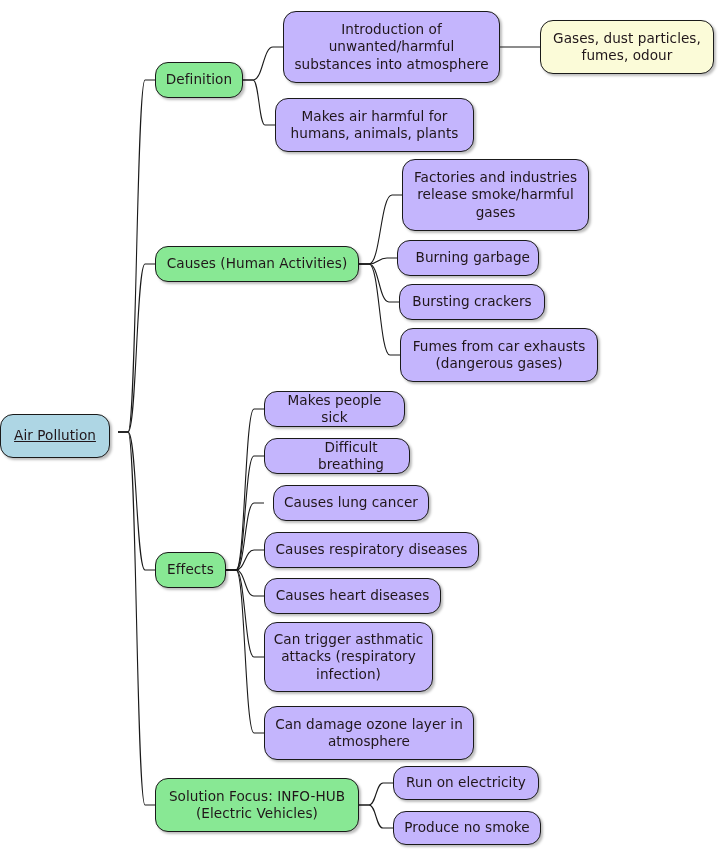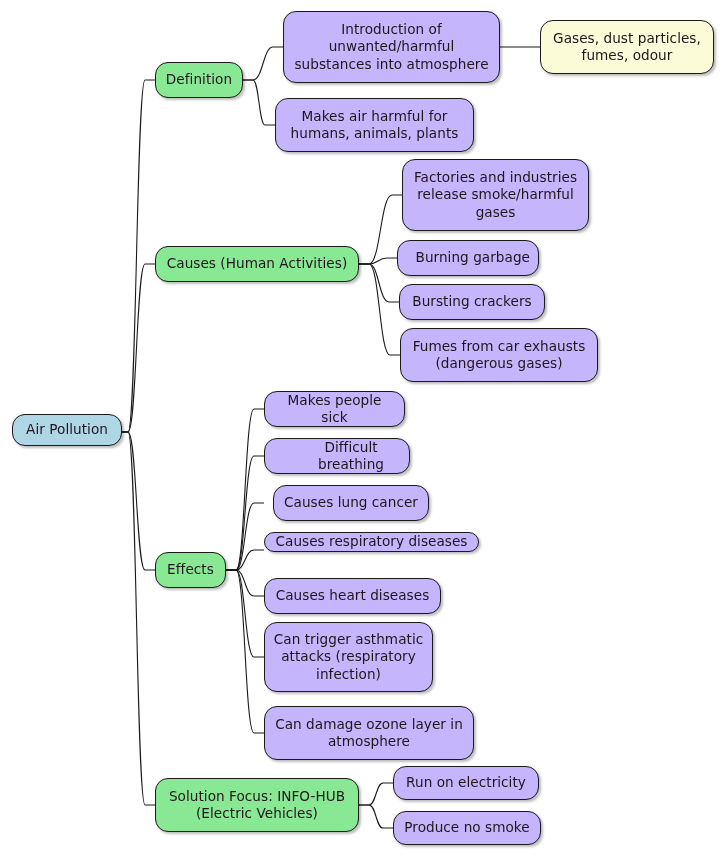--- a/index.html
+++ b/index.html
@@ -75,42 +75,42 @@
       <path d="M 226 570 L 236 570 C 245 570 245 456 254 456 L 264 456" fill="none" stroke="#1a1a1a" stroke-width="1.1"></path>
       <path d="M 226 570 L 236 570 C 245 570 245 503 254 503 L 264 503" fill="none" stroke="#1a1a1a" stroke-width="1.1"></path>
       <path d="M 226 570 L 236 570 C 245 570 245 550 254 550 L 264 550" fill="none" stroke="#1a1a1a" stroke-width="1.1"></path>
       <path d="M 226 570 L 236 570 C 245 570 245 596 254 596 L 264 596" fill="none" stroke="#1a1a1a" stroke-width="1.1"></path>
       <path d="M 226 570 L 236 570 C 245 570 245 657 254 657 L 264 657" fill="none" stroke="#1a1a1a" stroke-width="1.1"></path>
       <path d="M 226 570 L 236 570 C 245 570 245 733 254 733 L 264 733" fill="none" stroke="#1a1a1a" stroke-width="1.1"></path>
       <path d="M 359 805 L 369 805 C 376 805 376 783 383 783 L 393 783" fill="none" stroke="#1a1a1a" stroke-width="1.1"></path>
       <path d="M 359 805 L 369 805 C 376 805 376 828 383 828 L 393 828" fill="none" stroke="#1a1a1a" stroke-width="1.1"></path>
     </svg>
   <div id="node-layer">
-      <div class="node node-root" style="left: 12px; top: 414px; width: 110px; height: 32px;"><span>Air Pollution</span></div>
+      <div class="node node-root" style="left: 0; top: 414px; width: 110px; height: 44px; text-decoration: underline;"><span>Air Pollution</span></div>
       <div class="node node-branch" style="left: 155px; top: 62px; width: 88px; height: 36px;"><span>Definition</span></div>
       <div class="node node-leaf" style="left: 283px; top: 11px; width: 217px; height: 72px;"><span>Introduction of
 unwanted/harmful
 substances into atmosphere</span></div>
       <div class="node node-note" style="left: 540px; top: 20px; width: 174px; height: 54px;"><span>Gases, dust particles,
 fumes, odour</span></div>
       <div class="node node-leaf" style="left: 275px; top: 98px; width: 199px; height: 54px;"><span>Makes air harmful for
 humans, animals, plants</span></div>
       <div class="node node-branch" style="left: 155px; top: 246px; width: 204px; height: 36px;"><span>Causes (Human Activities)</span></div>
       <div class="node node-leaf" style="left: 402px; top: 159px; width: 187px; height: 72px;"><span>Factories and industries
 release smoke/harmful
 gases</span></div>
       <div class="node node-leaf" style="left: 397px; top: 240px; width: 142px; height: 36px; justify-content: flex-end;"><span>Burning garbage</span></div>
       <div class="node node-leaf" style="left: 399px; top: 284px; width: 146px; height: 36px;"><span>Bursting crackers</span></div>
       <div class="node node-leaf" style="left: 400px; top: 328px; width: 198px; height: 54px;"><span>Fumes from car exhausts
 (dangerous gases)</span></div>
       <div class="node node-branch" style="left: 155px; top: 552px; width: 71px; height: 36px;"><span>Effects</span></div>
       <div class="node node-leaf" style="left: 264px; top: 391px; width: 141px; height: 36px;"><span>Makes people sick</span></div>
       <div class="node node-leaf" style="left: 264px; top: 438px; width: 146px; height: 36px; padding-left: 36px;"><span>Difficult breathing</span></div>
       <div class="node node-leaf" style="left: 264px; top: 485px; width: 156px; height: 36px; margin-left: 9px;"><span>Causes lung cancer</span></div>
-      <div class="node node-leaf" style="left: 264px; top: 532px; width: 215px; height: 20px;"><span>Causes respiratory diseases</span></div>
+      <div class="node node-leaf" style="left: 264px; top: 532px; width: 215px; height: 36px;"><span>Causes respiratory diseases</span></div>
       <div class="node node-leaf" style="left: 264px; top: 578px; width: 177px; height: 36px;"><span>Causes heart diseases</span></div>
       <div class="node node-leaf" style="left: 264px; top: 622px; width: 169px; height: 70px;"><span>Can trigger asthmatic
 attacks (respiratory
 infection)</span></div>
       <div class="node node-leaf" style="left: 264px; top: 706px; width: 210px; height: 54px;"><span>Can damage ozone layer in
 atmosphere</span></div>
       <div class="node node-branch" style="left: 155px; top: 778px; width: 204px; height: 54px;"><span>Solution Focus: INFO-HUB
 (Electric Vehicles)</span></div>
       <div class="node node-leaf" style="left: 393px; top: 766px; width: 146px; height: 34px;"><span>Run on electricity</span></div>
       <div class="node node-leaf" style="left: 393px; top: 811px; width: 148px; height: 34px;"><span>Produce no smoke</span></div>

